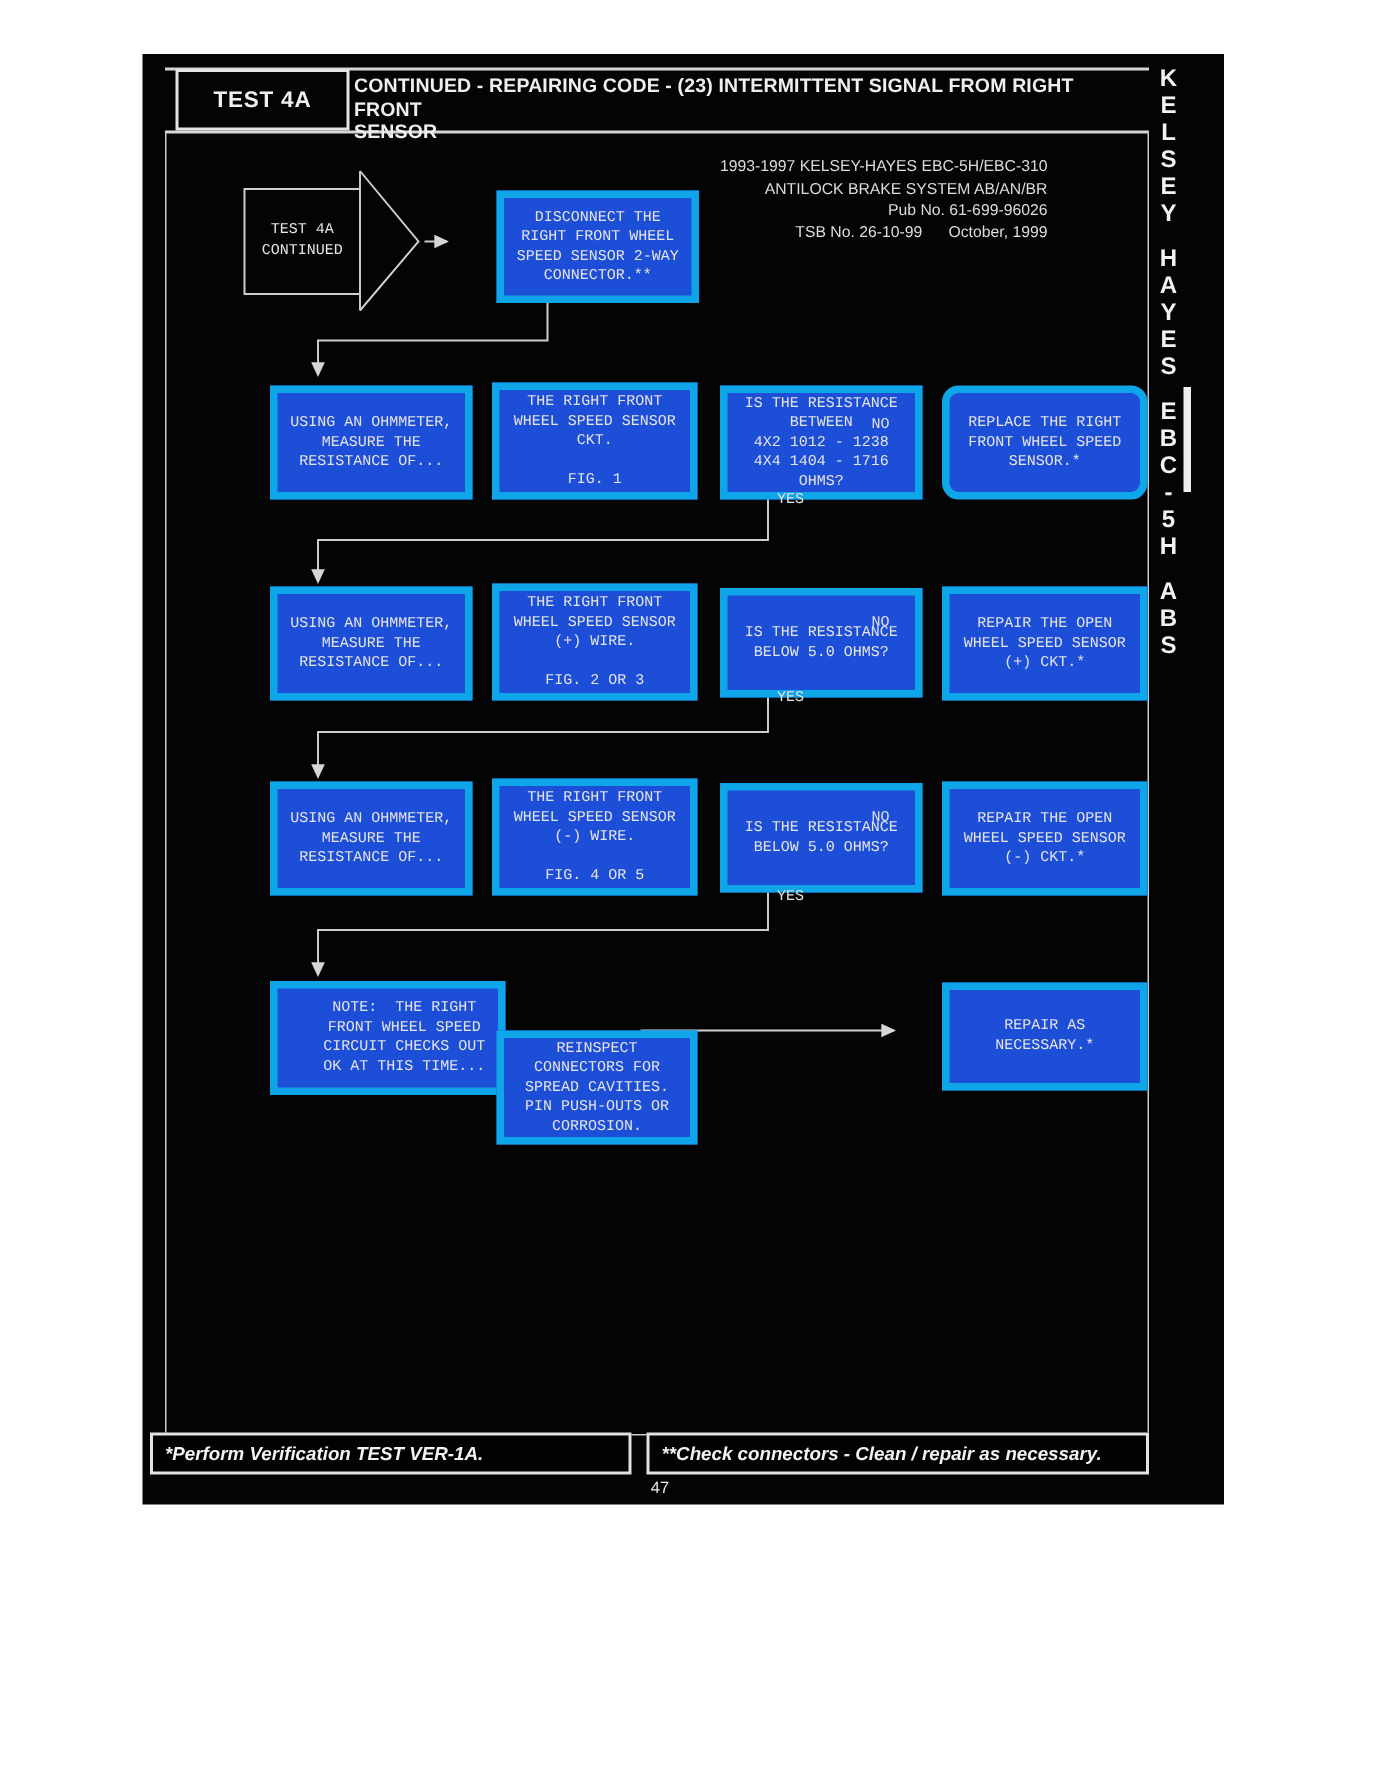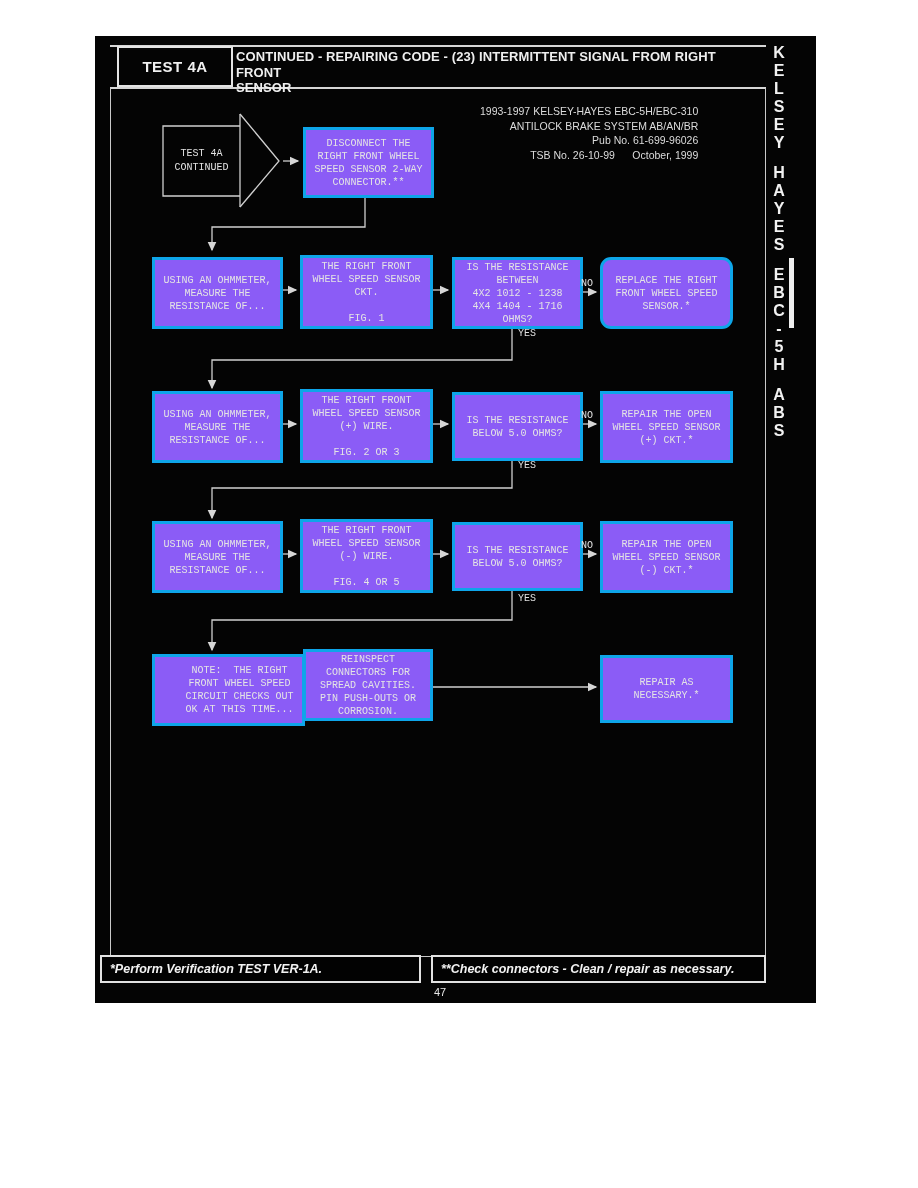--- a/index.html
+++ b/index.html
@@ -29,26 +29,26 @@
     position:absolute; left:236px; top:49px; width:528px;
     color:#eeeeee; font-weight:bold; font-size:13px; line-height:15.5px;
     white-space:pre-wrap; letter-spacing:.1px;
   }
   .infoblock {
     position:absolute; left:480px; top:104px; color:#dcdcdc;
     font-size:10.5px; line-height:14.5px;
   }
   .infoblock div { white-space:pre-wrap;text-align:right; }
   .fbox {
-    position:absolute; background:#8b5cf6;
-    border:3px solid #0ea5e9; color:#e4e4e4;
+    position:absolute; background:#1d4ed8;
+    border:5px solid #0ea5e9; color:#e4e4e4;
     font-family:"Liberation Mono","DejaVu Sans Mono",monospace;
     font-size:10px; line-height:13px;
     display:flex; align-items:center; justify-content:center;
-    text-align:center; white-space:pre-wrap;
+    text-align:center; white-space:pre-wrap;margin-left:28px;
   }
   .startshape-text {
     position:absolute; left:163px; top:126px; width:77px; height:70px;
     color:#e4e4e4; font-family:"Liberation Mono","DejaVu Sans Mono",monospace;
     font-size:10px; line-height:14px;
     display:flex; align-items:center; justify-content:center;
     text-align:center; white-space:pre-wrap;
   }
   .lbl {
     position:absolute; color:#e0e0e0;
@@ -207,21 +207,21 @@
 <div class="fbox" style="left:452px; top:522px; width:125px; height:63px;">IS THE RESISTANCE
 BELOW 5.0 OHMS?</div>
 <div class="fbox" style="left:600px; top:521px; width:127px; height:66px;">REPAIR THE OPEN
 WHEEL SPEED SENSOR
 (-) CKT.*</div>
 
 <div class="fbox" style="left:152px; top:654px; width:125px; height:66px;padding-left:22px;">NOTE:  THE RIGHT
 FRONT WHEEL SPEED
 CIRCUIT CHECKS OUT
 OK AT THIS TIME...</div>
-<div class="fbox" style="left:303px; top:649px; width:124px; height:66px;">REINSPECT
+<div class="fbox" style="left:303px; top:687px; width:124px; height:66px;">REINSPECT
 CONNECTORS FOR
 SPREAD CAVITIES.
 PIN PUSH-OUTS OR
 CORROSION.</div>
 <div class="fbox" style="left:600px; top:655px; width:127px; height:62px;">REPAIR AS
 NECESSARY.*</div>
 
 <div class="lbl" style="left:518px; top:328px;">YES</div>
 <div class="lbl" style="left:518px; top:460px;">YES</div>
 <div class="lbl" style="left:518px; top:593px;">YES</div>

